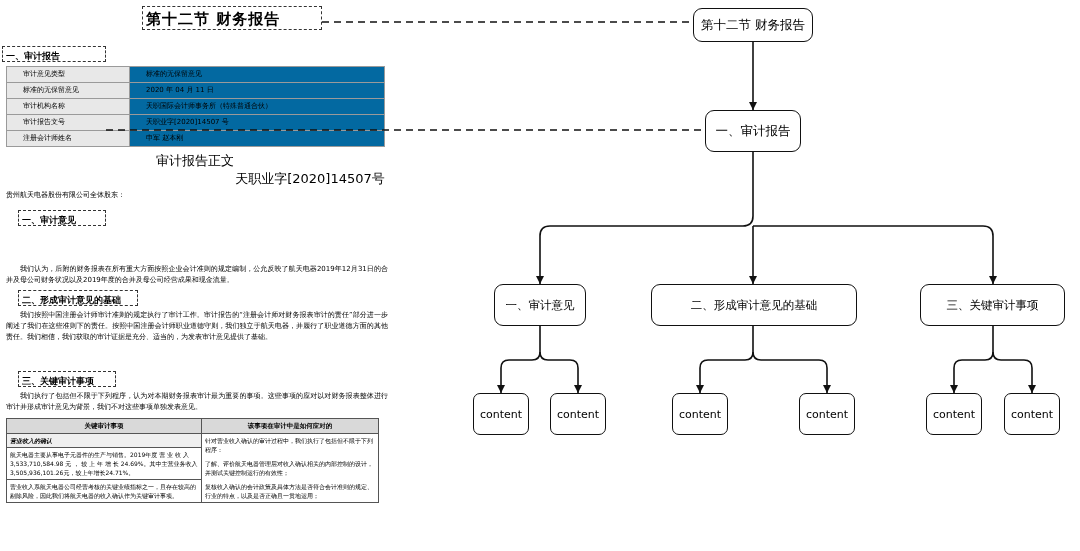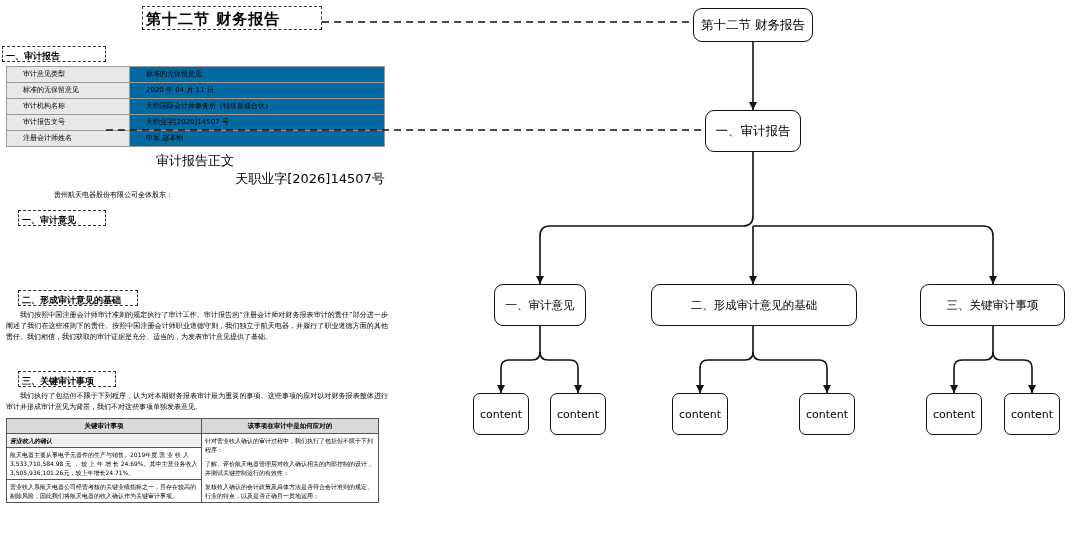--- a/index.html
+++ b/index.html
@@ -108,25 +108,26 @@
       <td class="v">天职业字[2020]14507 号</td>
     </tr>
     <tr>
       <td class="k">注册会计师姓名</td>
       <td class="v">申军    赵本刚</td>
     </tr>
   </tbody>
     </table>
 
   <div class="centered-small" style="left:130px;top:152px;width:130px;">审计报告正文</div>
-  <div class="centered-small" style="left:230px;top:170px;width:160px;">天职业字[2026]14507号</div>
-
-  <div class="para" style="left:6px;top:190px;width:382px;margin-left:48px;">贵州航天电器股份有限公司全体股东：</div>
+  <div class="centered-small" style="left:230px;top:170px;width:160px;">天职业字[2020]14507号</div>
+
+  <div class="para" style="left:6px;top:190px;width:382px;">贵州航天电器股份有限公司全体股东：</div>
 
   <div class="sec-label" style="left:22px;top:214px;">一、审计意见</div>
+  <div class="para" style="left:6px;top:264px;width:382px;text-indent:14px;">我们认为，后附的财务报表在所有重大方面按照企业会计准则的规定编制，公允反映了航天电器2019年12月31日的合并及母公司财务状况以及2019年度的合并及母公司经营成果和现金流量。</div>
 
   <div class="sec-label" style="left:22px;top:294px;">二、形成审计意见的基础</div>
   <div class="para" style="left:6px;top:310px;width:382px;text-indent:14px;">我们按照中国注册会计师审计准则的规定执行了审计工作。审计报告的“注册会计师对财务报表审计的责任”部分进一步阐述了我们在这些准则下的责任。按照中国注册会计师职业道德守则，我们独立于航天电器，并履行了职业道德方面的其他责任。我们相信，我们获取的审计证据是充分、适当的，为发表审计意见提供了基础。</div>
 
   <div class="sec-label" style="left:22px;top:375px;">三、关键审计事项</div>
   <div class="para" style="left:6px;top:391px;width:382px;text-indent:14px;">我们执行了包括但不限于下列程序，认为对本期财务报表审计最为重要的事项。这些事项的应对以对财务报表整体进行审计并形成审计意见为背景，我们不对这些事项单独发表意见。</div>
 
   <table class="kam">
     <tbody>
         <tr>

